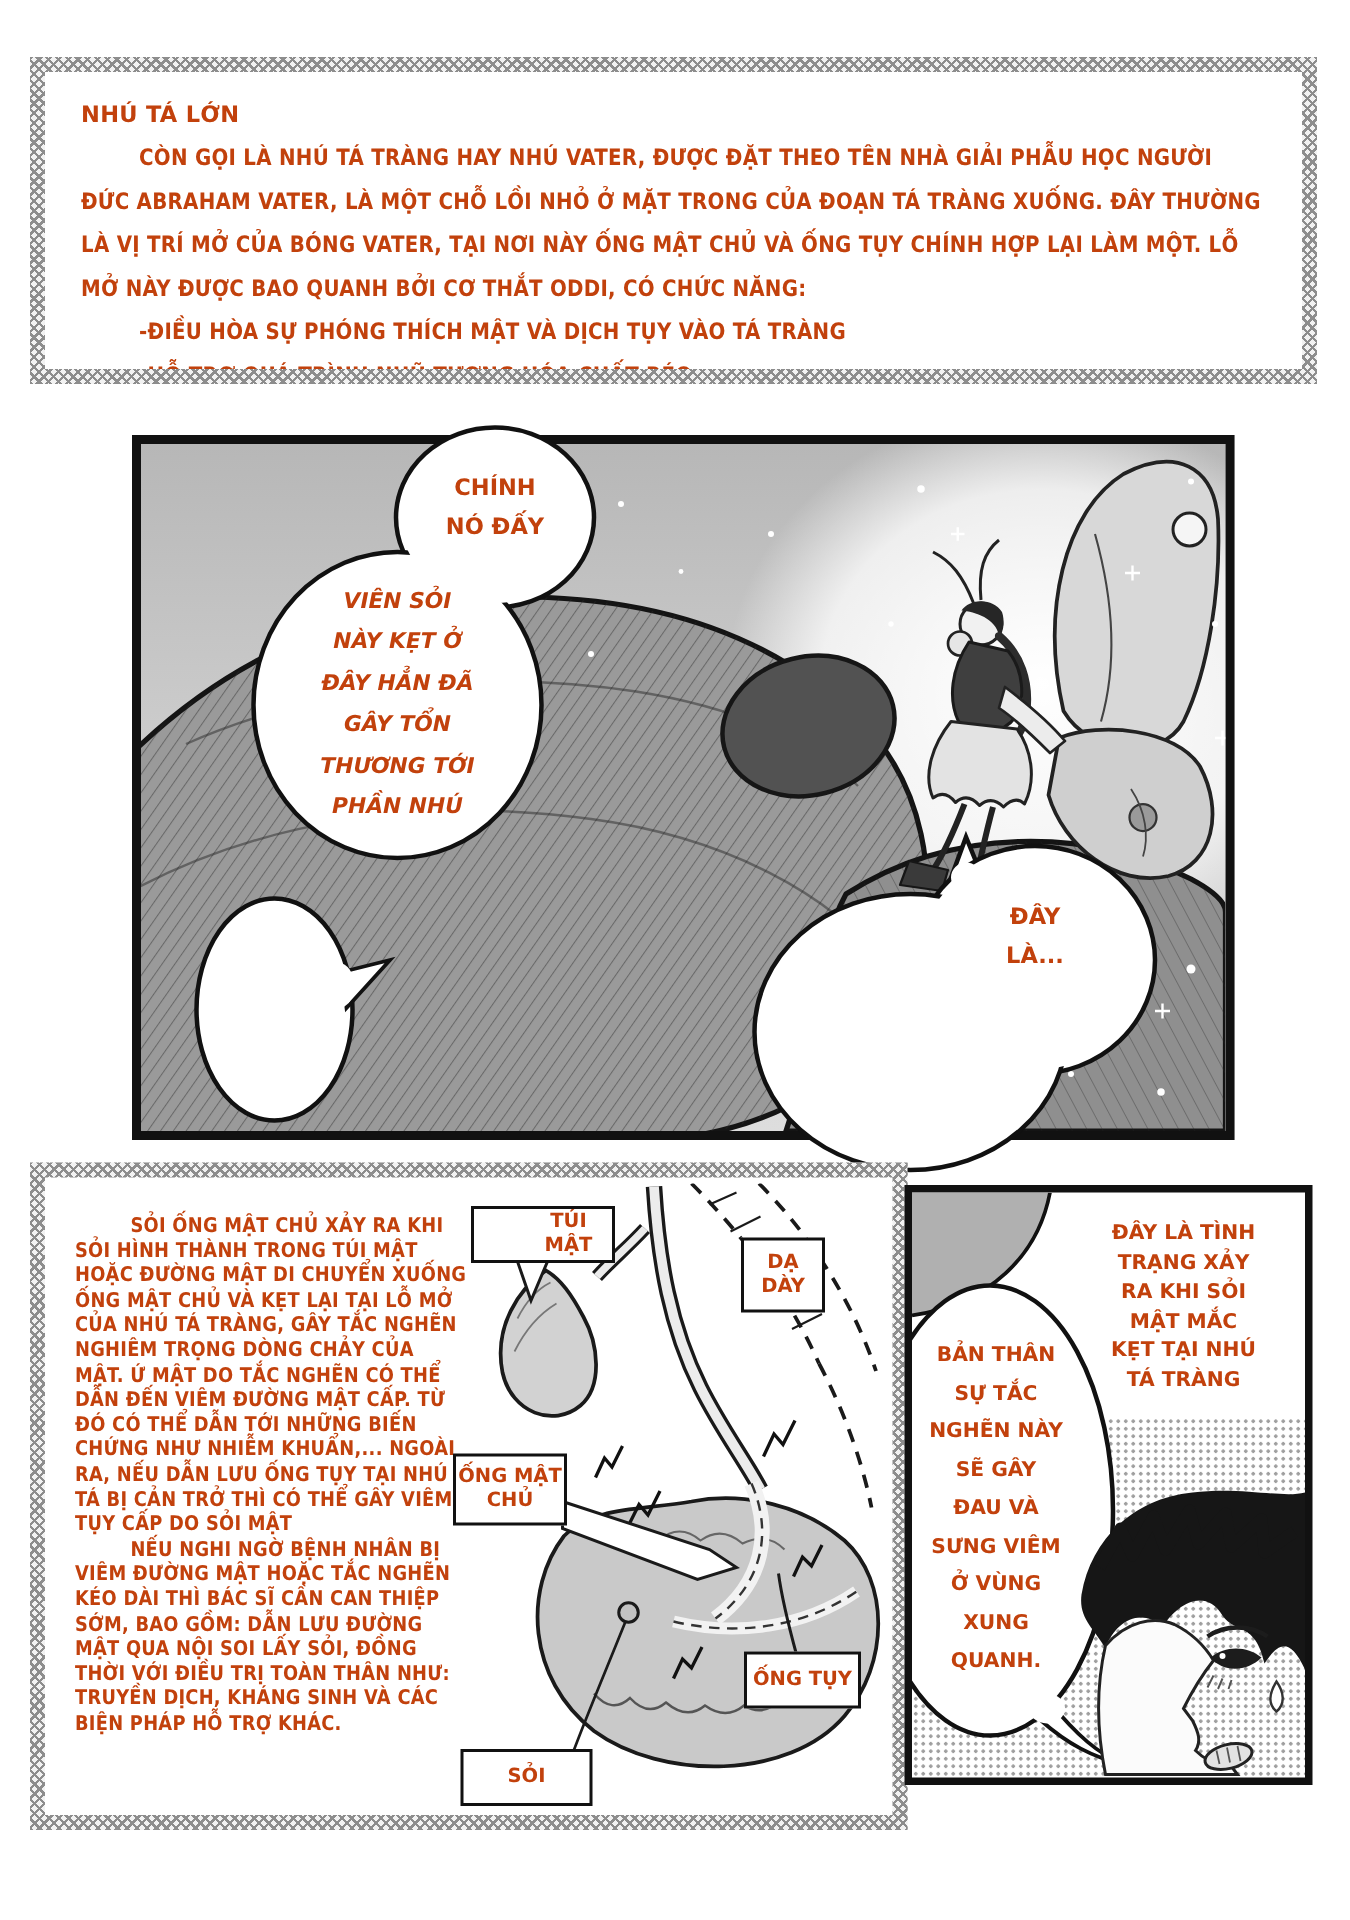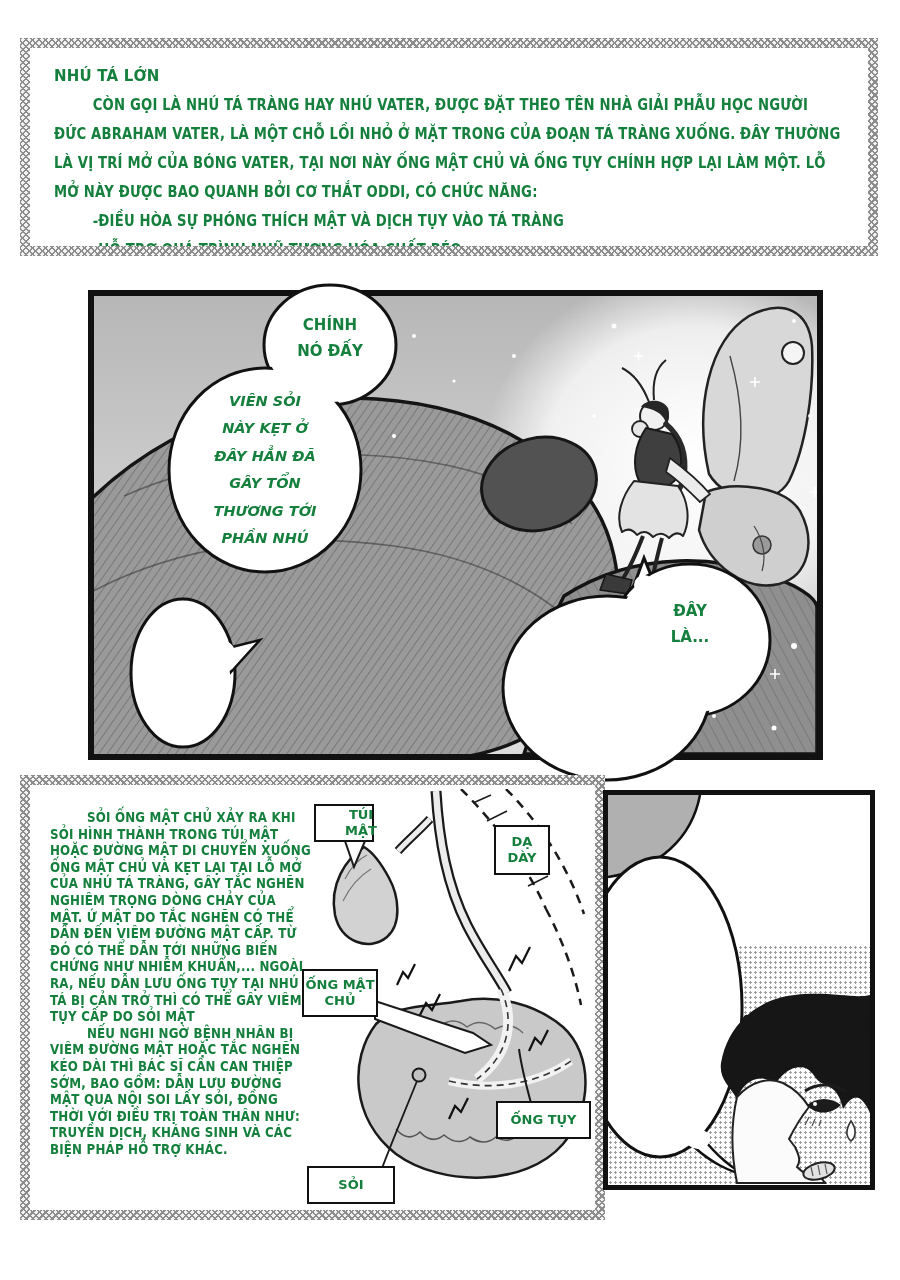--- a/index.html
+++ b/index.html
@@ -1,17 +1,17 @@
 <!DOCTYPE html>
 <html><head>
 <meta charset="utf-8">
 <style>
   html,body{margin:0;padding:0;background:#ffffff;}
   #page{position:relative;width:900px;height:1280px;background:#ffffff;overflow:hidden;
-        font-family:"DejaVu Sans",sans-serif;color:#15803d;}
+        font-family:"DejaVu Sans",sans-serif;color:#c2410c;}
   .abs{position:absolute;}
   
   .hatchbox{
     background:
       repeating-linear-gradient(45deg,#8d8d8d 0 1.6px,rgba(0,0,0,0) 1.6px 4.6px),
       repeating-linear-gradient(135deg,#8d8d8d 0 1.6px,rgba(0,0,0,0) 1.6px 4.6px),
       #f2f2f2;
     box-sizing:border-box;padding:10px;
   }
   .hatchbox-inner{background:#fff;width:100%;height:100%;box-sizing:border-box;position:relative;overflow:hidden;}
@@ -235,45 +235,60 @@
 
         <circle cx="118" cy="286" r="6.5" fill="#c2c2c2" stroke="#1a1a1a" stroke-width="2"></circle>
         <path d="M 116,292 C 104,322 90,355 80,382" fill="none" stroke="#1a1a1a" stroke-width="1.8"></path>
 
         <path d="M 44,52 L 64,52 L 53,78 Z" fill="#fff" stroke="#1a1a1a" stroke-width="2"></path>
         <path d="M 74,212 L 172,244 L 190,256 L 164,264 L 74,230 Z" fill="#fff" stroke="#1a1a1a" stroke-width="2"></path>
         <path d="M 230,314 C 224,292 220,275 218,260" fill="none" stroke="#1a1a1a" stroke-width="2"></path>
         <path d="M 232,64 C 240,76 246,90 250,104" fill="none" stroke="#1a1a1a" stroke-width="0"></path>
       </svg>
 
-      <div class="dlabel" style="left:284px;top:19px;width:60px;height:38px;padding-left:34px;">TÚI MẬT</div>
+      <div class="dlabel" style="left:284px;top:19px;width:96px;height:38px;padding-left:34px;">TÚI MẬT</div>
       <div class="dlabel" style="left:464px;top:40px;width:56px;height:50px;">DẠ
 DÀY</div>
       <div class="dlabel" style="left:272px;top:184px;width:76px;height:48px;">ỐNG MẬT
 CHỦ</div>
-      <div class="dlabel" style="left:466px;top:316px;width:95px;height:38px;">ỐNG TỤY</div>
+      <div class="dlabel" style="left:466px;top:316px;width:78px;height:38px;">ỐNG TỤY</div>
       <div class="dlabel" style="left:277px;top:381px;width:88px;height:38px;">SỎI</div>
     </div>
   </div>
 
   <div class="abs doctor-panel">
     <div class="abs dotted" style="left:0;top:150px;width:262px;height:240px;"></div>
 
     <svg class="abs" style="left:0;top:0;" width="100" height="90" viewBox="0 0 100 90">
       <path d="M 0,0 L 92,0 C 84,42 52,74 0,82 Z" fill="#b0b0b0"></path>
       <path d="M 92,0 C 84,42 52,74 0,82" fill="none" stroke="#111" stroke-width="2.5"></path>
     </svg>
 
+    <div class="doctor-caption">ĐÂY LÀ TÌNH
+TRẠNG XẢY
+RA KHI SỎI
+MẬT MẮC
+KẸT TẠI NHÚ
+TÁ TRÀNG</div>
 
     <svg class="abs" style="left:-20px;top:50px;" width="220" height="340" viewBox="0 0 220 340">
       <ellipse cx="72" cy="162" rx="82" ry="150" fill="#fff" stroke="#111" stroke-width="3"></ellipse>
       <path d="M 112,290 C 130,312 144,324 162,332 C 140,326 124,318 106,302 Z" fill="#fff" stroke="#111" stroke-width="2.5"></path>
       <ellipse cx="110" cy="294" rx="12" ry="10" fill="#fff" stroke="none"></ellipse>
     </svg>
 
+    <div class="doctor-bubble-text">BẢN THÂN
+SỰ TẮC
+NGHẼN NÀY
+SẼ GÂY
+ĐAU VÀ
+SƯNG VIÊM
+Ở VÙNG
+XUNG
+QUANH.</div>
 
     <svg class="abs" style="left:95px;top:190px;" width="167" height="200" viewBox="0 0 167 200">
       <path d="M 18,78 C 24,42 52,14 92,10 C 125,6 152,14 167,10 L 167,128 C 156,104 148,112 140,124 C 134,96 120,104 112,92 C 100,72 80,86 72,100 C 58,86 40,96 34,114 C 26,100 16,94 18,78 Z" fill="#161616"></path>
       <path d="M 30,60 L 44,34 L 52,52 L 66,26 L 74,48 L 90,22 L 96,44 L 114,24 L 118,46 L 138,28 L 140,50 L 160,36" fill="none" stroke="#161616" stroke-width="8" stroke-linejoin="round"></path>
       <path d="M 34,112 C 48,96 66,92 80,98 C 92,104 100,112 106,122 C 98,132 92,142 86,154 L 92,162 C 96,170 98,176 94,182 C 100,188 108,192 116,190 L 122,198 L 34,198 C 28,168 28,138 34,112 Z" fill="#fbfbfb" stroke="#222" stroke-width="2"></path>
       <path d="M 104,120 C 114,112 128,112 138,120 C 128,130 112,130 104,120 Z" fill="#1c1c1c"></path>
       <circle cx="112" cy="119" r="2" fill="#fff"></circle>
       <path d="M 102,106 C 114,98 130,98 142,106" fill="none" stroke="#1c1c1c" stroke-width="3"></path>
       <path d="M 106,132 l -4,8 M 112,134 l -3,7 M 118,135 l -2,6" stroke="#555" stroke-width="1.3"></path>
       <path d="M 148,136 C 143,144 142,151 148,156 C 154,151 153,143 148,136 Z" fill="#fff" stroke="#333" stroke-width="1.6"></path>

